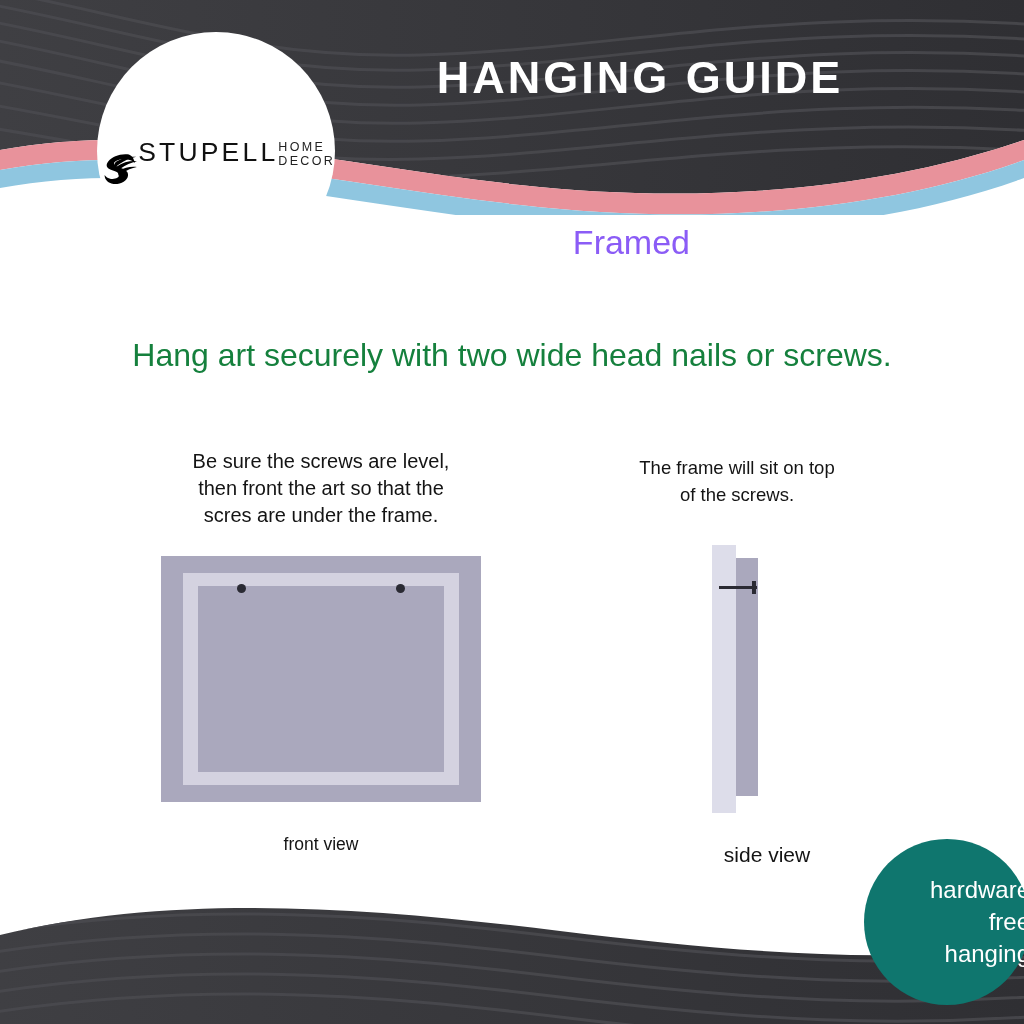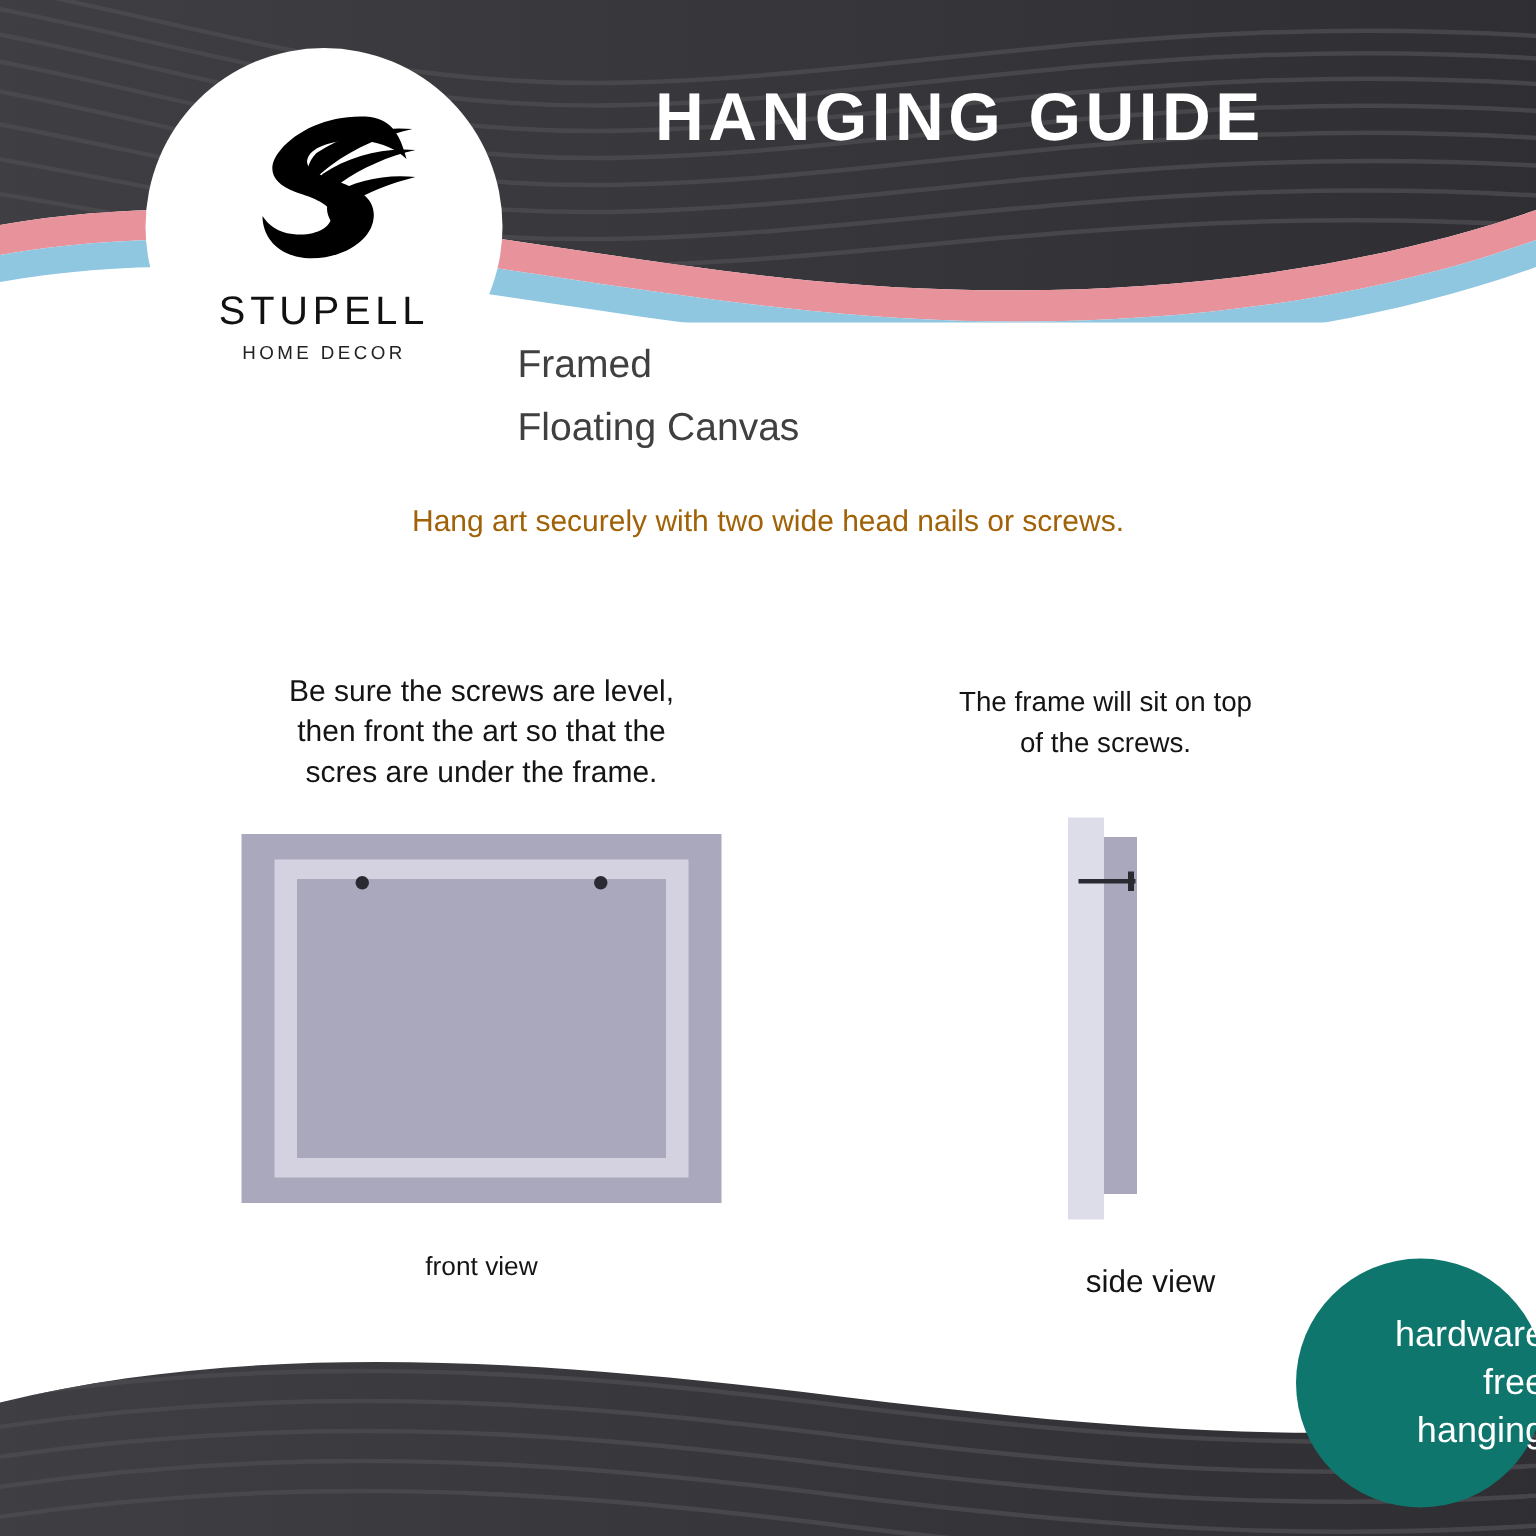--- a/index.html
+++ b/index.html
@@ -39,21 +39,20 @@
     position: absolute;
     left: 97px;
     top: 32px;
     width: 238px;
     height: 238px;
     border-radius: 50%;
     background: #ffffff;
     box-shadow: 0 0 0 0 rgba(0,0,0,0);
     z-index: 6;
     display: flex;
-    flex-direction: column;
     align-items: center;
     justify-content: flex-start;
   }
   .logo-mark {
     margin-top: 40px;
     width: 130px;
     height: 118px;
   }
   .logo-name {
     font-size: 26.5px;
@@ -82,37 +81,37 @@
     font-weight: 700;
     z-index: 7;
   }
 
   
   .product-title {
     position: absolute;
     left: 345px;
     top: 221px;
     width: 345px;
-    text-align: left;
-    color: #404040;
-    font-size: 26px;
+    text-align: right;
+    color: #8b5cf6;
+    font-size: 34px;
     line-height: 42px;
     font-weight: 400;
     z-index: 5;
   }
 
   
   .instruction {
     position: absolute;
     left: 62px;
     top: 337px;
     width: 900px;
     text-align: center;
-    color: #a16207;
-    font-size: 20px;
+    color: #15803d;
+    font-size: 32px;
     font-weight: 400;
   }
 
   
   .col-left-caption {
     position: absolute;
     left: 140px;
     top: 448px;
     width: 362px;
     text-align: center;
@@ -281,21 +280,20 @@
       <path fill="#000000" d="M70,58 C86,48 106,44 126,46 C110,50 94,56 82,64 C76,68 72,72 70,76 C66,70 66,64 70,58 Z"></path>
     </svg>
     <div class="logo-name">STUPELL</div>
     <div class="logo-sub">HOME DECOR</div>
   </div>
 
   <div class="header-title">HANGING GUIDE</div>
 
   <div class="product-title">
     <div>Framed</div>
-    <div>Floating Canvas</div>
   </div>
 
   <div class="instruction">Hang art securely with two wide head nails or screws.</div>
 
   <div class="col-left-caption">
     <div>Be sure the screws are level,</div>
     <div>then front the art so that the</div>
     <div>scres are under the frame.</div>
   </div>
 

